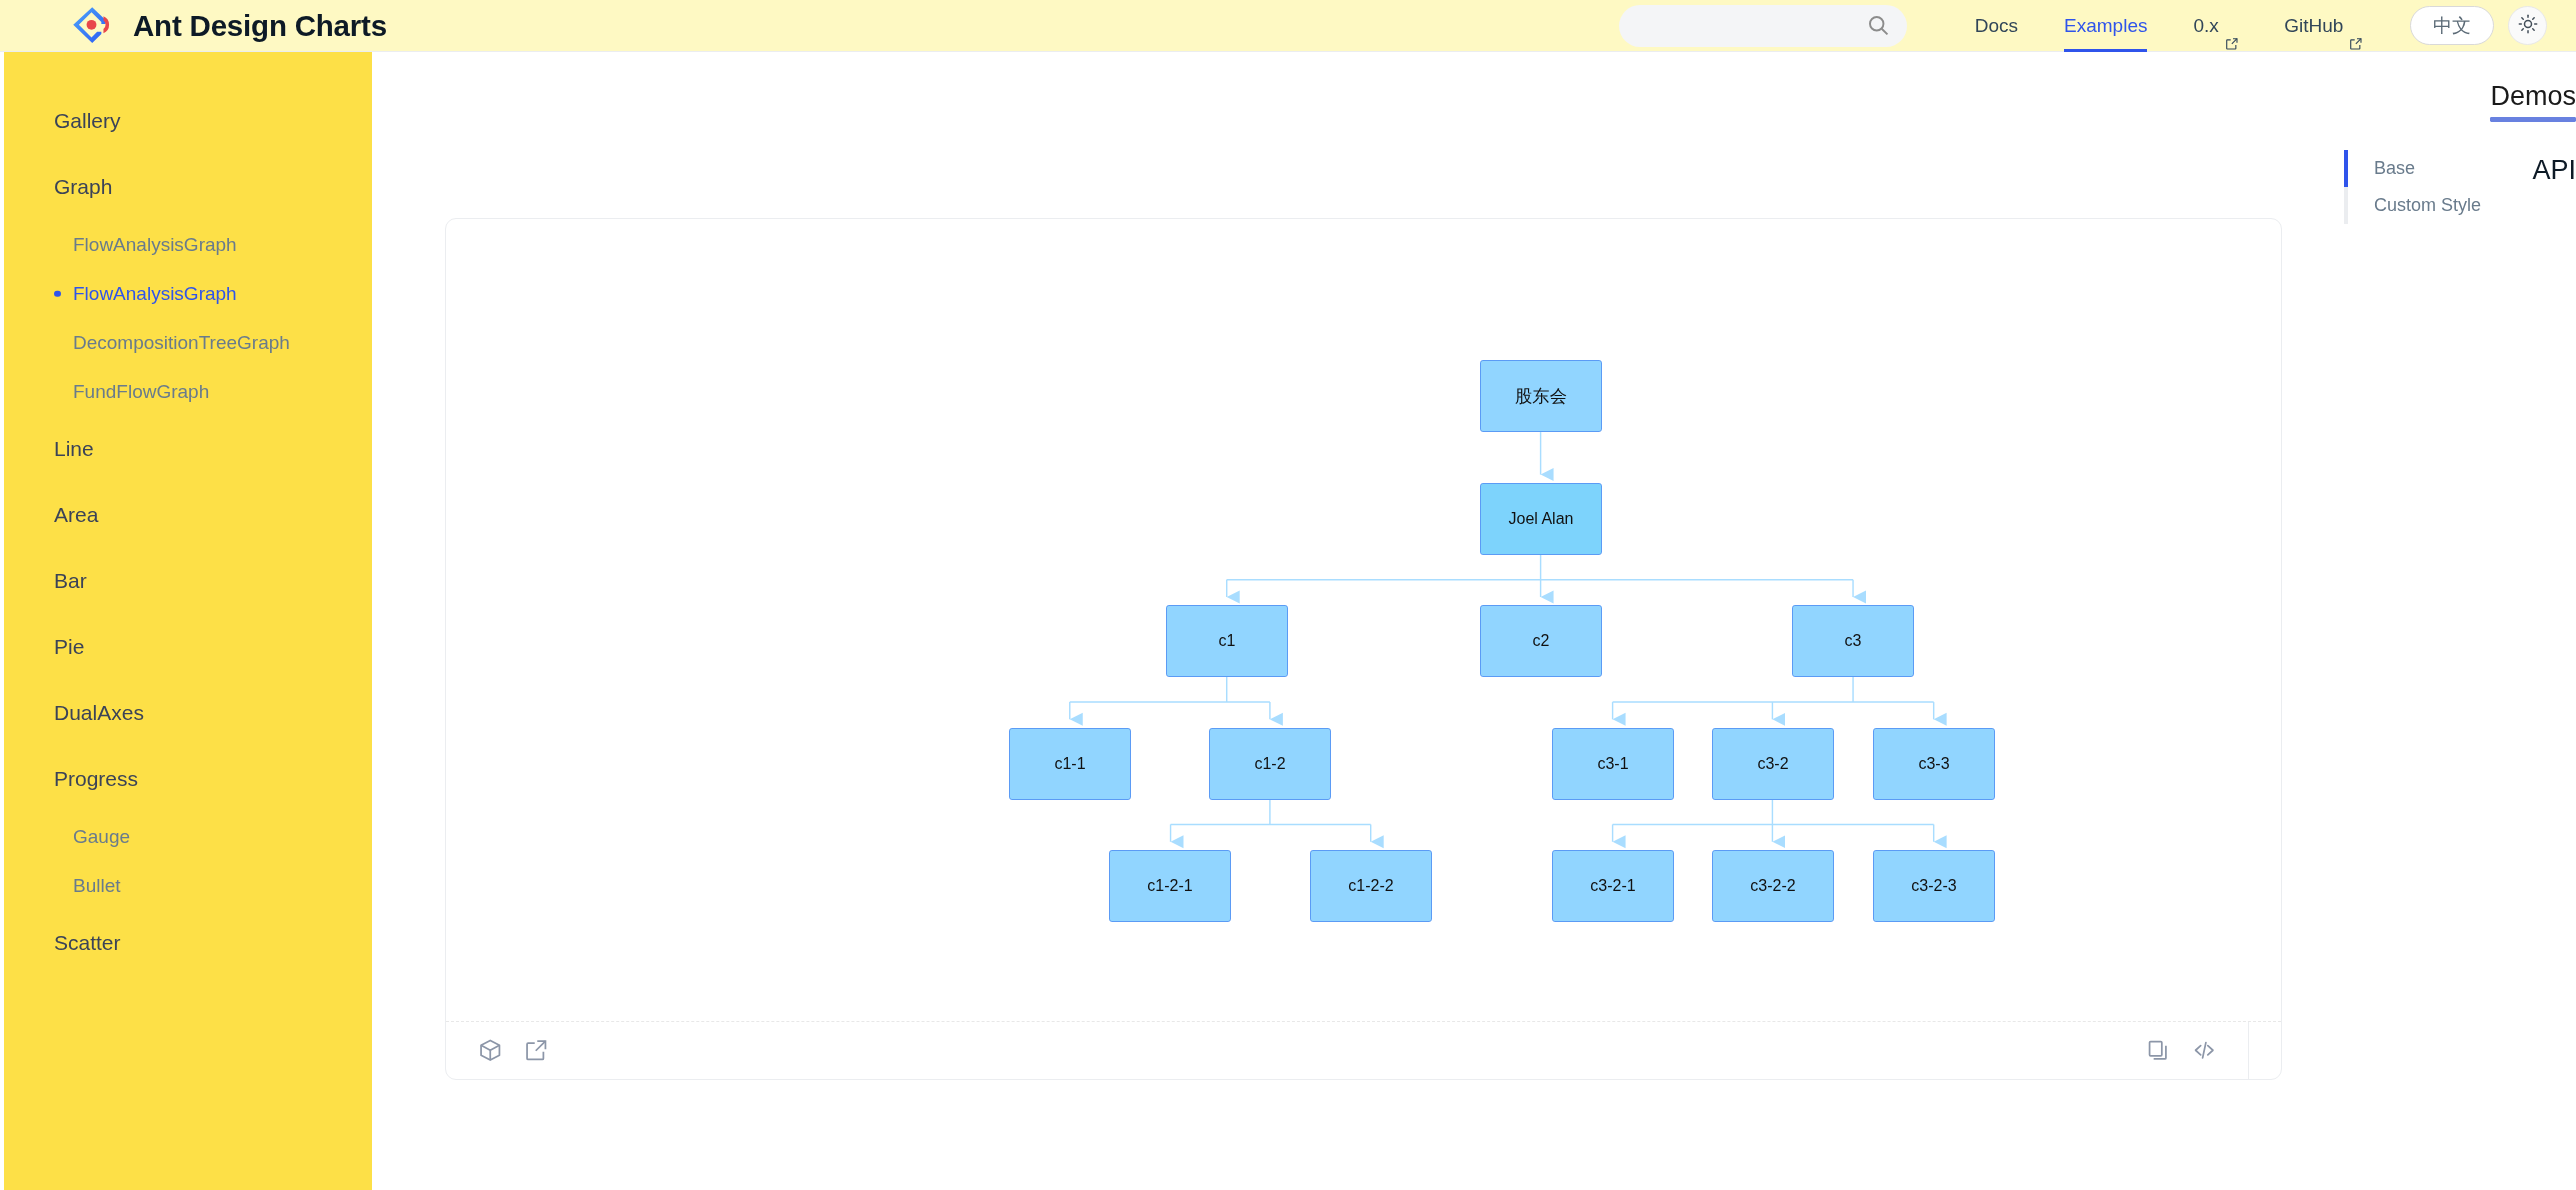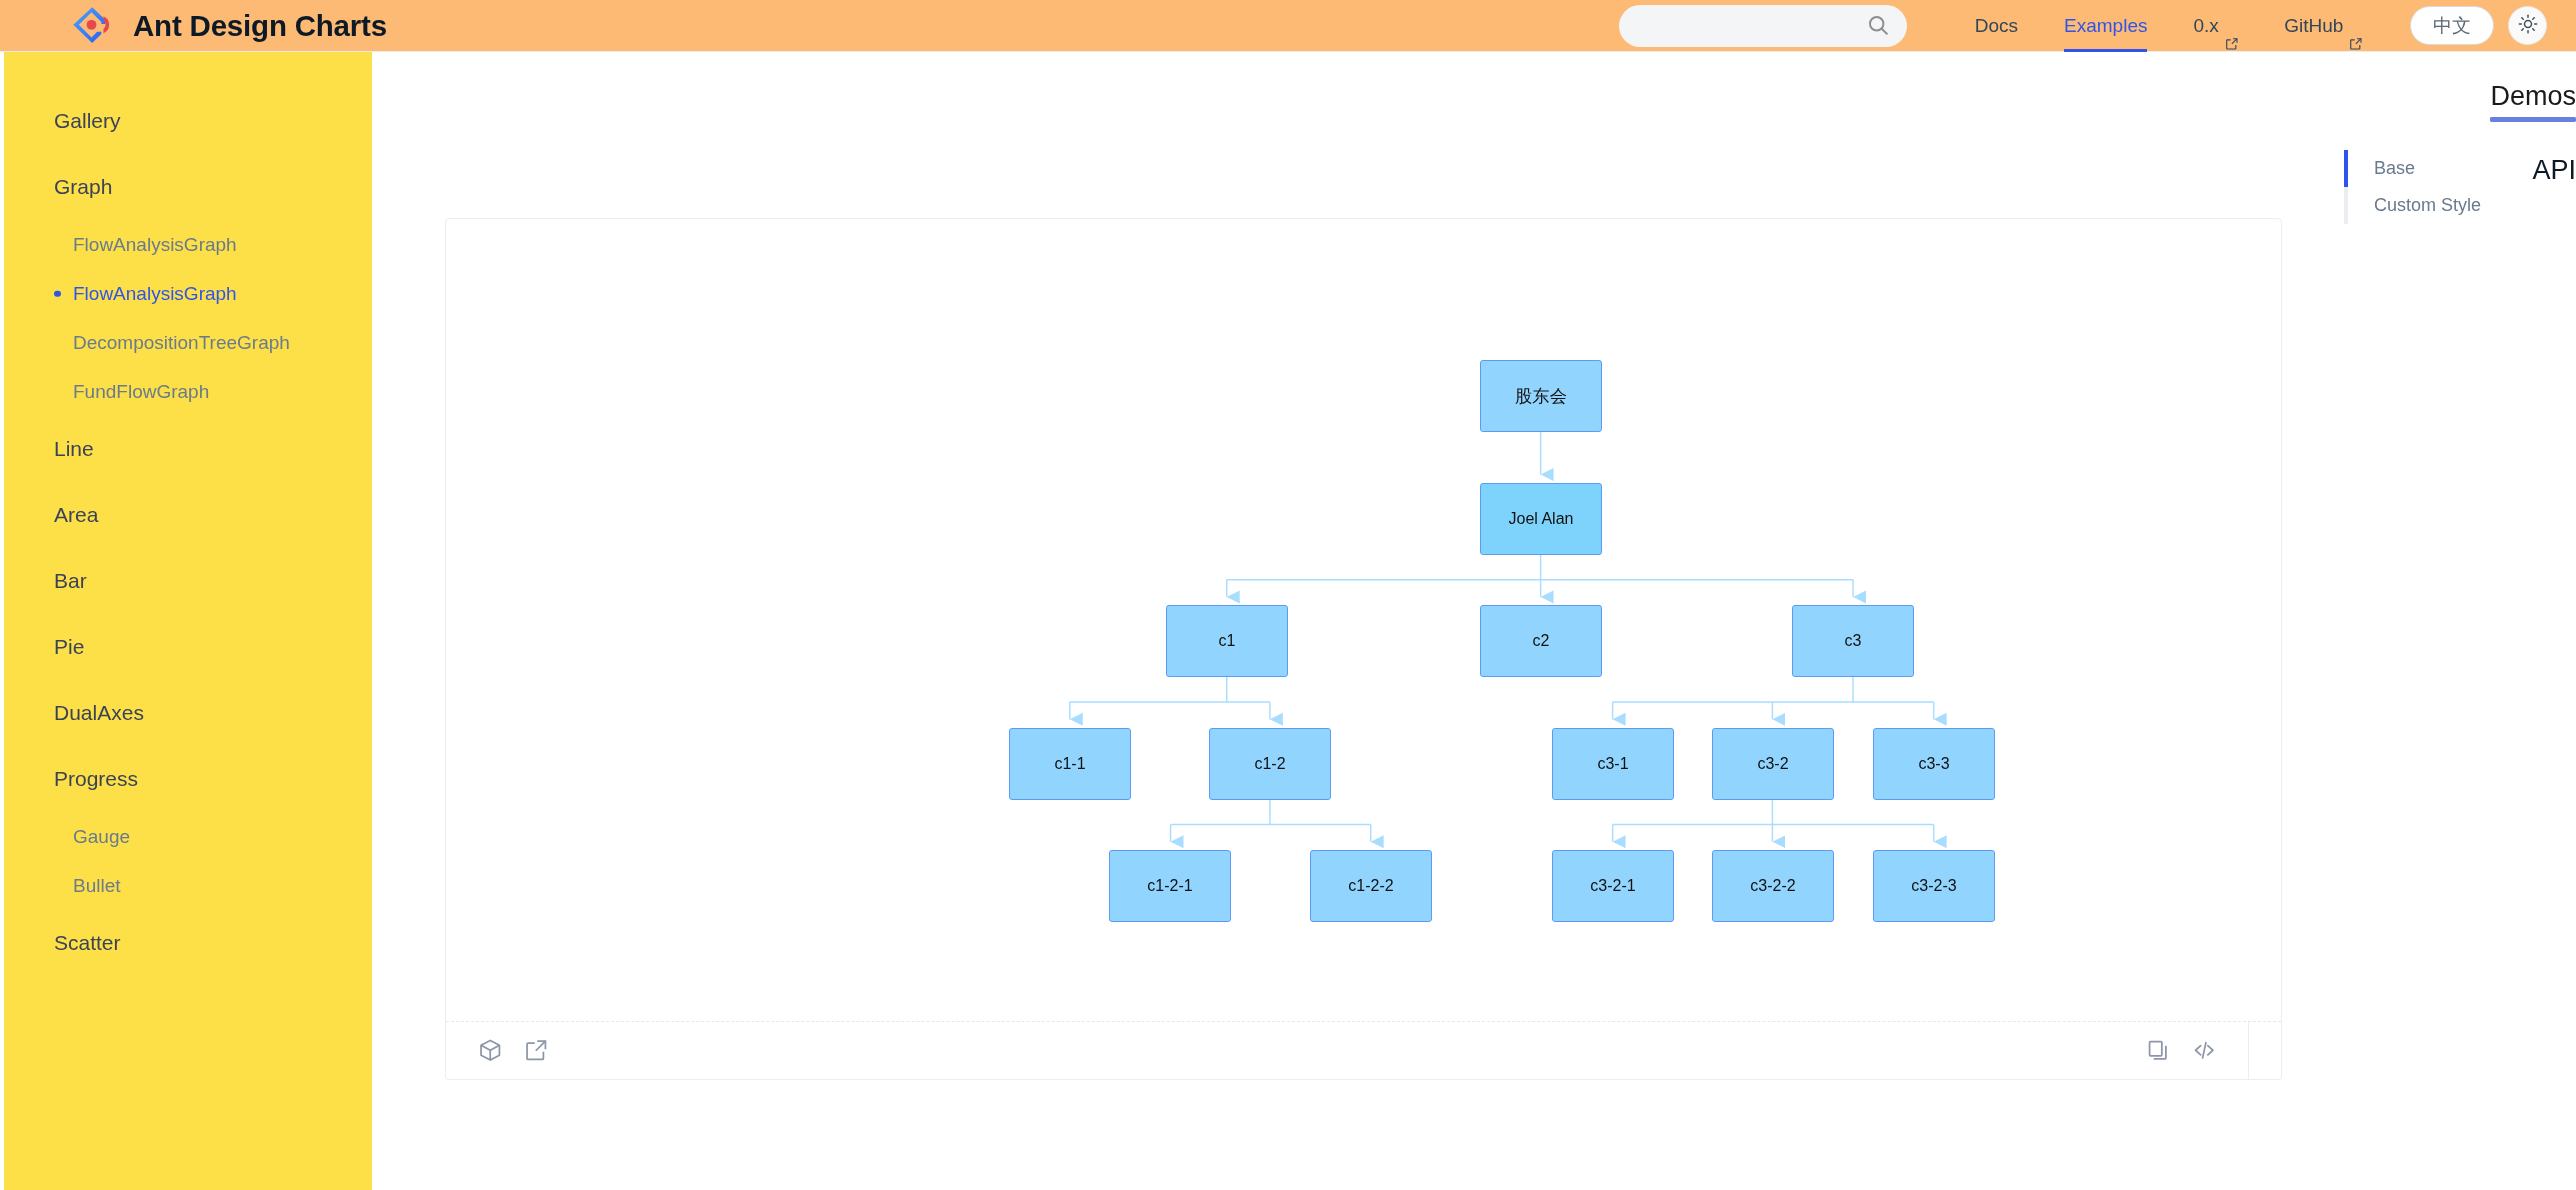--- a/index.html
+++ b/index.html
@@ -6,21 +6,21 @@
   html, body {
     width: 2576px; height: 1190px;
     font-family: "Liberation Sans", sans-serif;
     background: #ffffff; color: #314659;
     overflow: hidden;
   }
 
   
   .header {
     position: absolute; top: 0; left: 0; width: 2576px; height: 52px;
-    background: #fdba74;
+    background: #fef9c3;
     border-bottom: 0.7px solid #ebedf0;
     display: flex; align-items: center;
   }
   .brand { display: flex; align-items: center; margin-left: 69px; }
   .brand-logo { width: 45px; height: 45px; flex: 0 0 45px; }
   .brand-title {
     font-size: 29.5px; font-weight: 700; color: #0d1a26;
     margin-left: 19px; letter-spacing: -0.2px; white-space: nowrap;
   }
   .header-right {
@@ -108,21 +108,21 @@
   }
   .section-title {
     font-size: 26px; font-weight: 700; color: #2f3a4f;
     margin-top: 66px; margin-bottom: 0; white-space: nowrap;
   }
 
   
   .demo-card {
     position: absolute; left: 445px; top: 218px;
     width: 1837px; height: 862px;
-    border: 0.7px solid #ebedf0; border-radius: 4px;
+    border: 0.7px solid #ebedf0; border-radius: 11px;
     background: #fff;
   }
   .chart-area { position: absolute; inset: 0 0 58px 0; overflow: hidden; }
   .card-toolbar {
     position: absolute; left: 0; right: 0; bottom: 0; height: 58px;
     border-top: 0.7px dashed #e8e8e8;
     display: flex; align-items: center; justify-content: space-between;
     padding: 0 32px;
   }
   .tb-left, .tb-right { display: flex; align-items: center; gap: 21.6px; }

